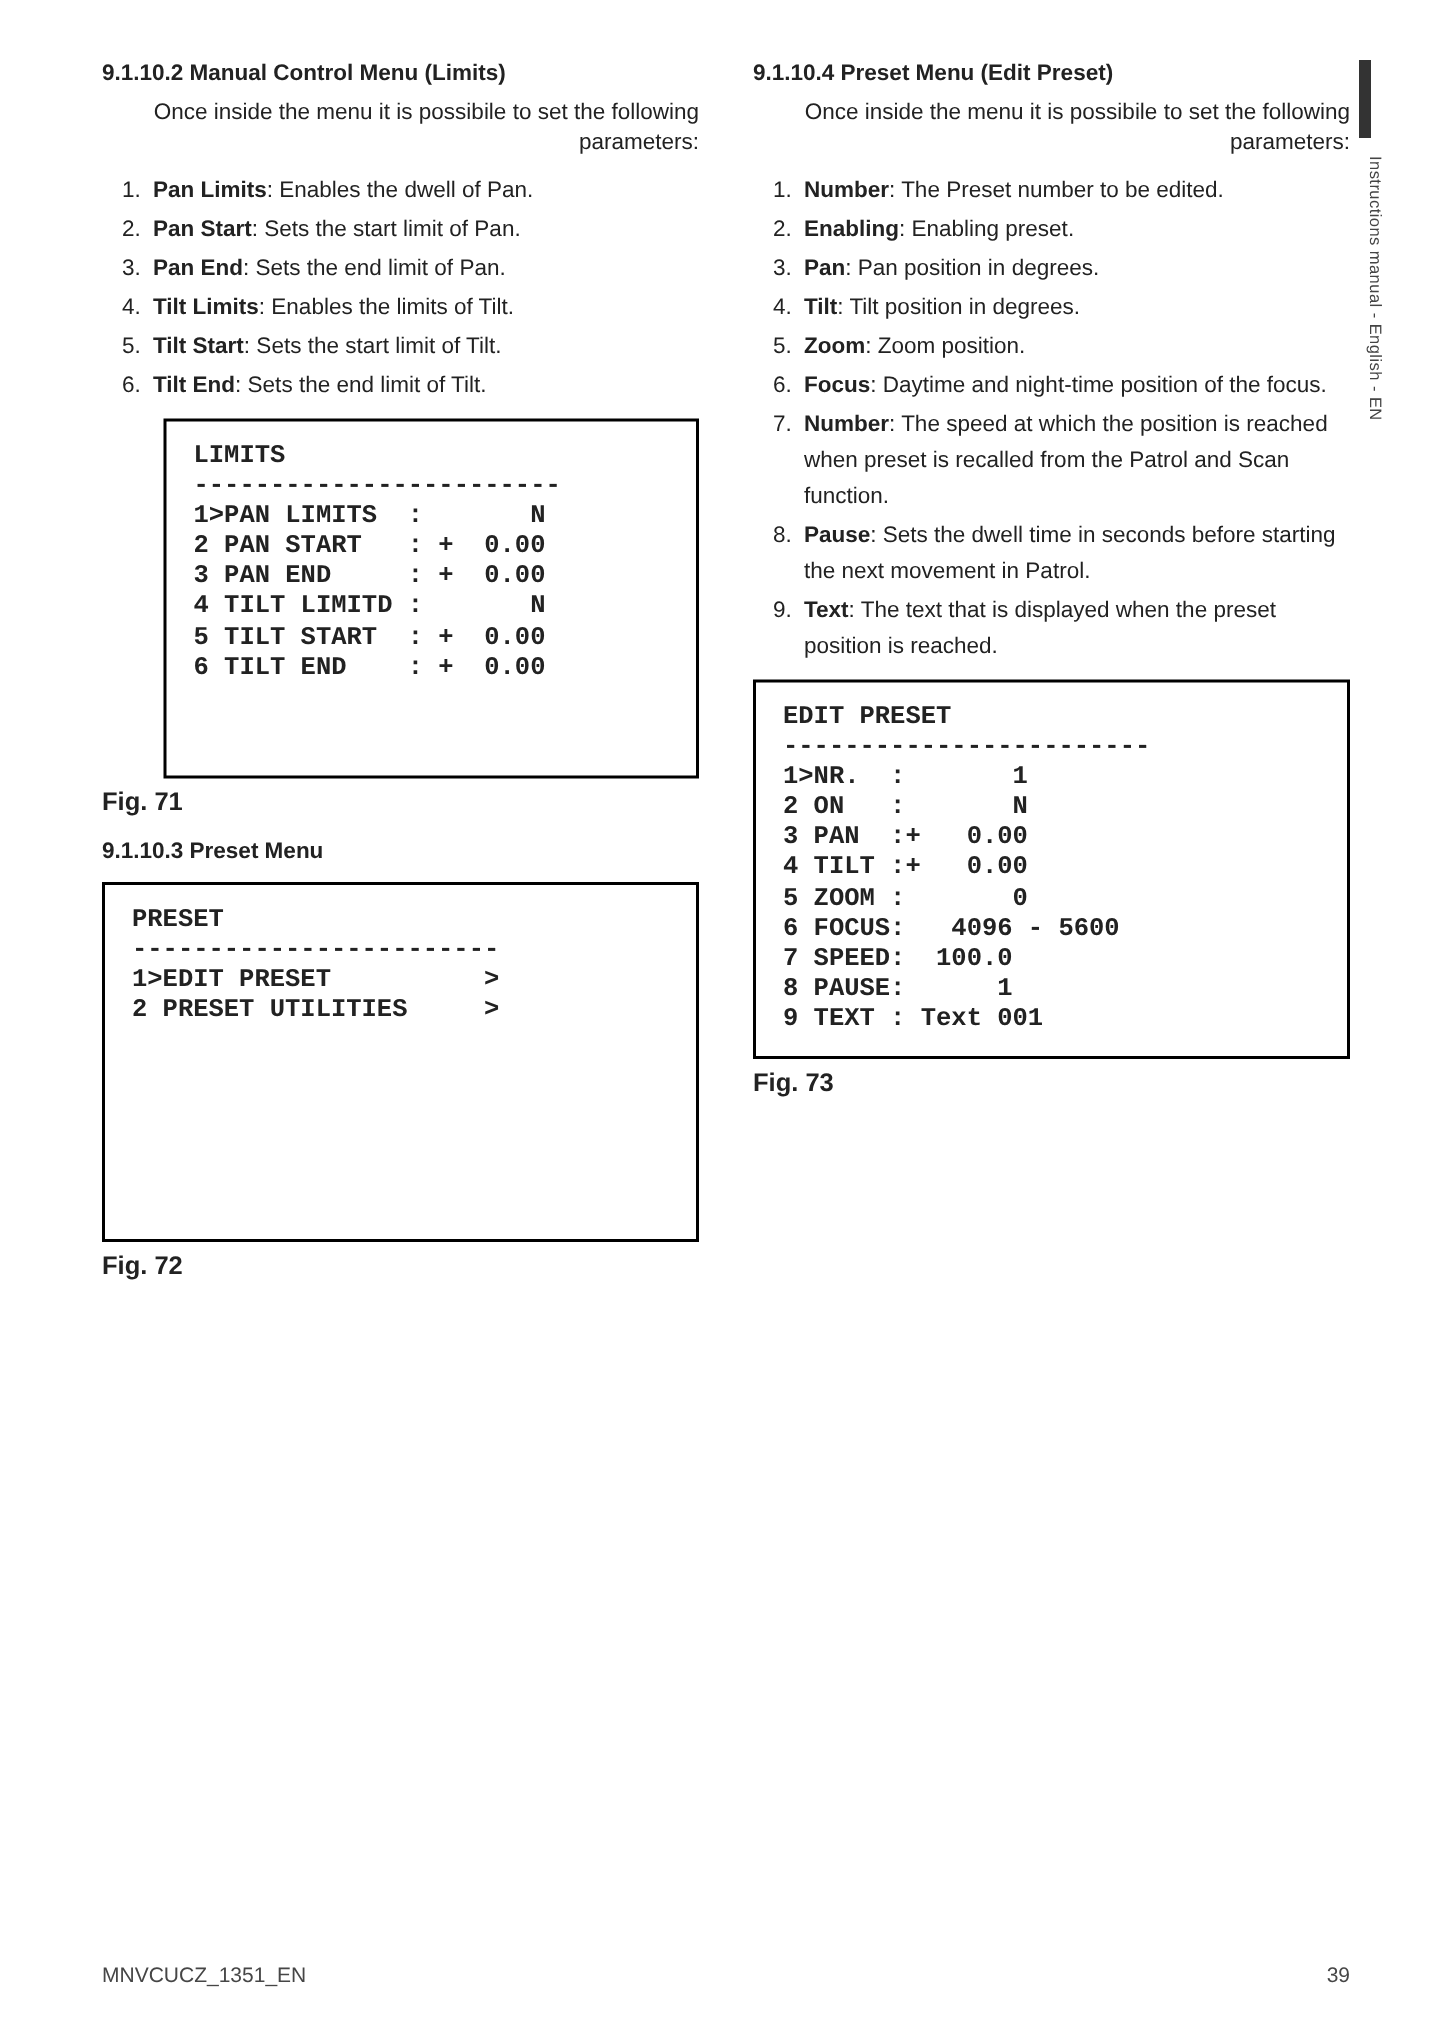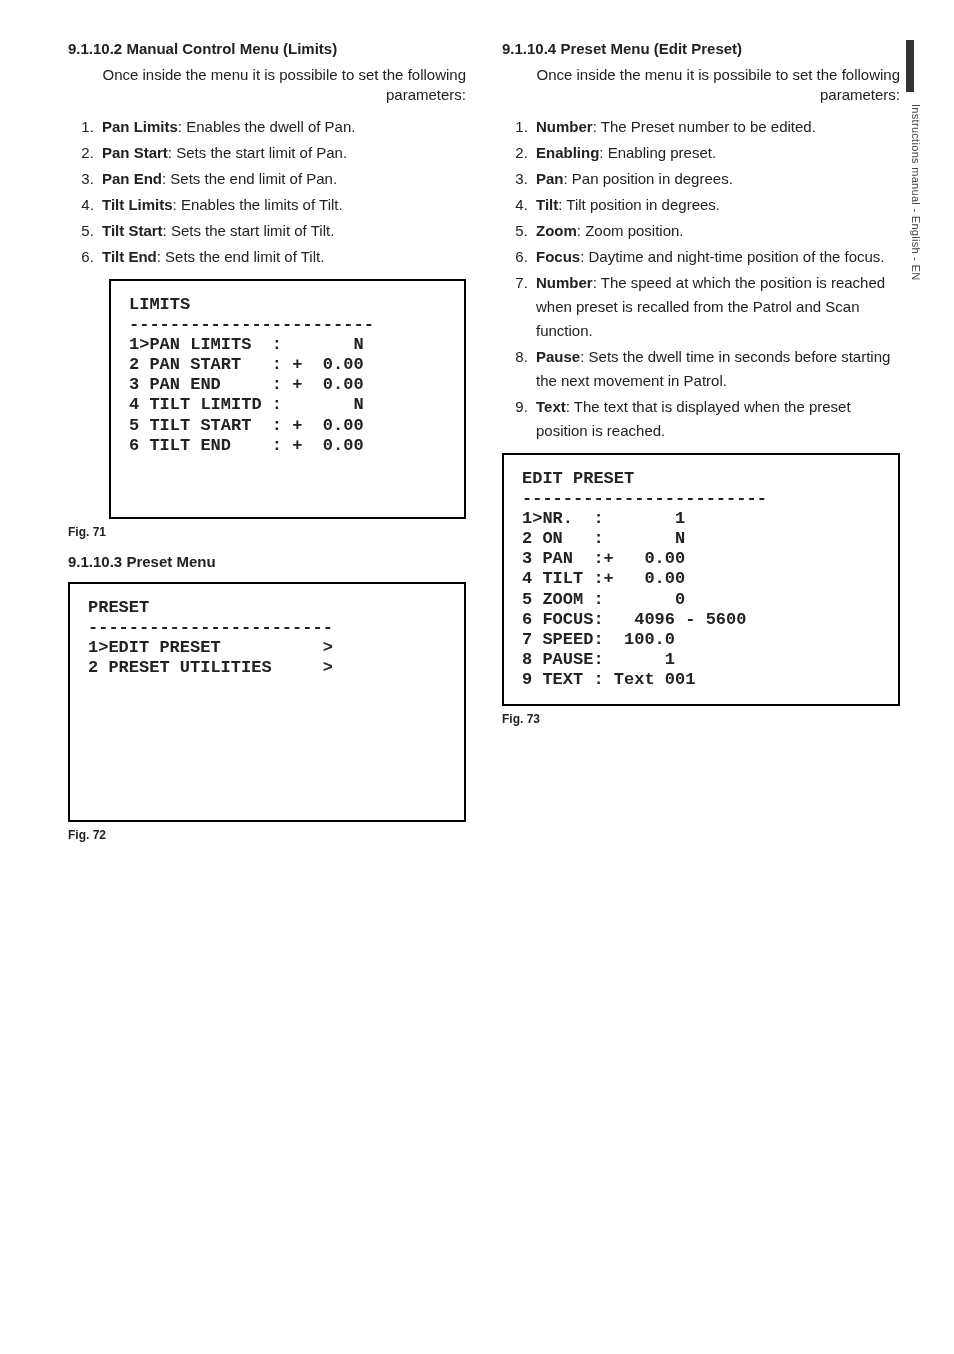--- a/index.html
+++ b/index.html
@@ -53,21 +53,21 @@
     padding: 14px 18px 14px 18px;
     font-family: "Courier New", Courier, monospace;
     font-size: 17px;
     font-weight: bold;
     white-space: pre;
     line-height: 1.18;
     margin: 10px 0 6px 0;
     min-height: 40px;
   }
   .figcap {
-    font-size: 12px;
+    font-size: 17px;
     font-weight: 700;
     margin: 6px 0 14px 0;
   }
   .side-tab {
     position: absolute;
     right: 32px;
     top: 40px;
     width: 24px;
     height: 220px;
   }
@@ -174,14 +174,18 @@
 7 SPEED:  100.0
 8 PAUSE:      1
 9 TEXT : Text 001</div>
       <div class="figcap">Fig. 73</div>
 
 
     </div>
 
   </div>
 
+  <div class="footer">
+    <span>MNVCUCZ_1351_EN</span>
+    <span>39</span>
+  </div>
 
 </div>
 
 </body></html>

